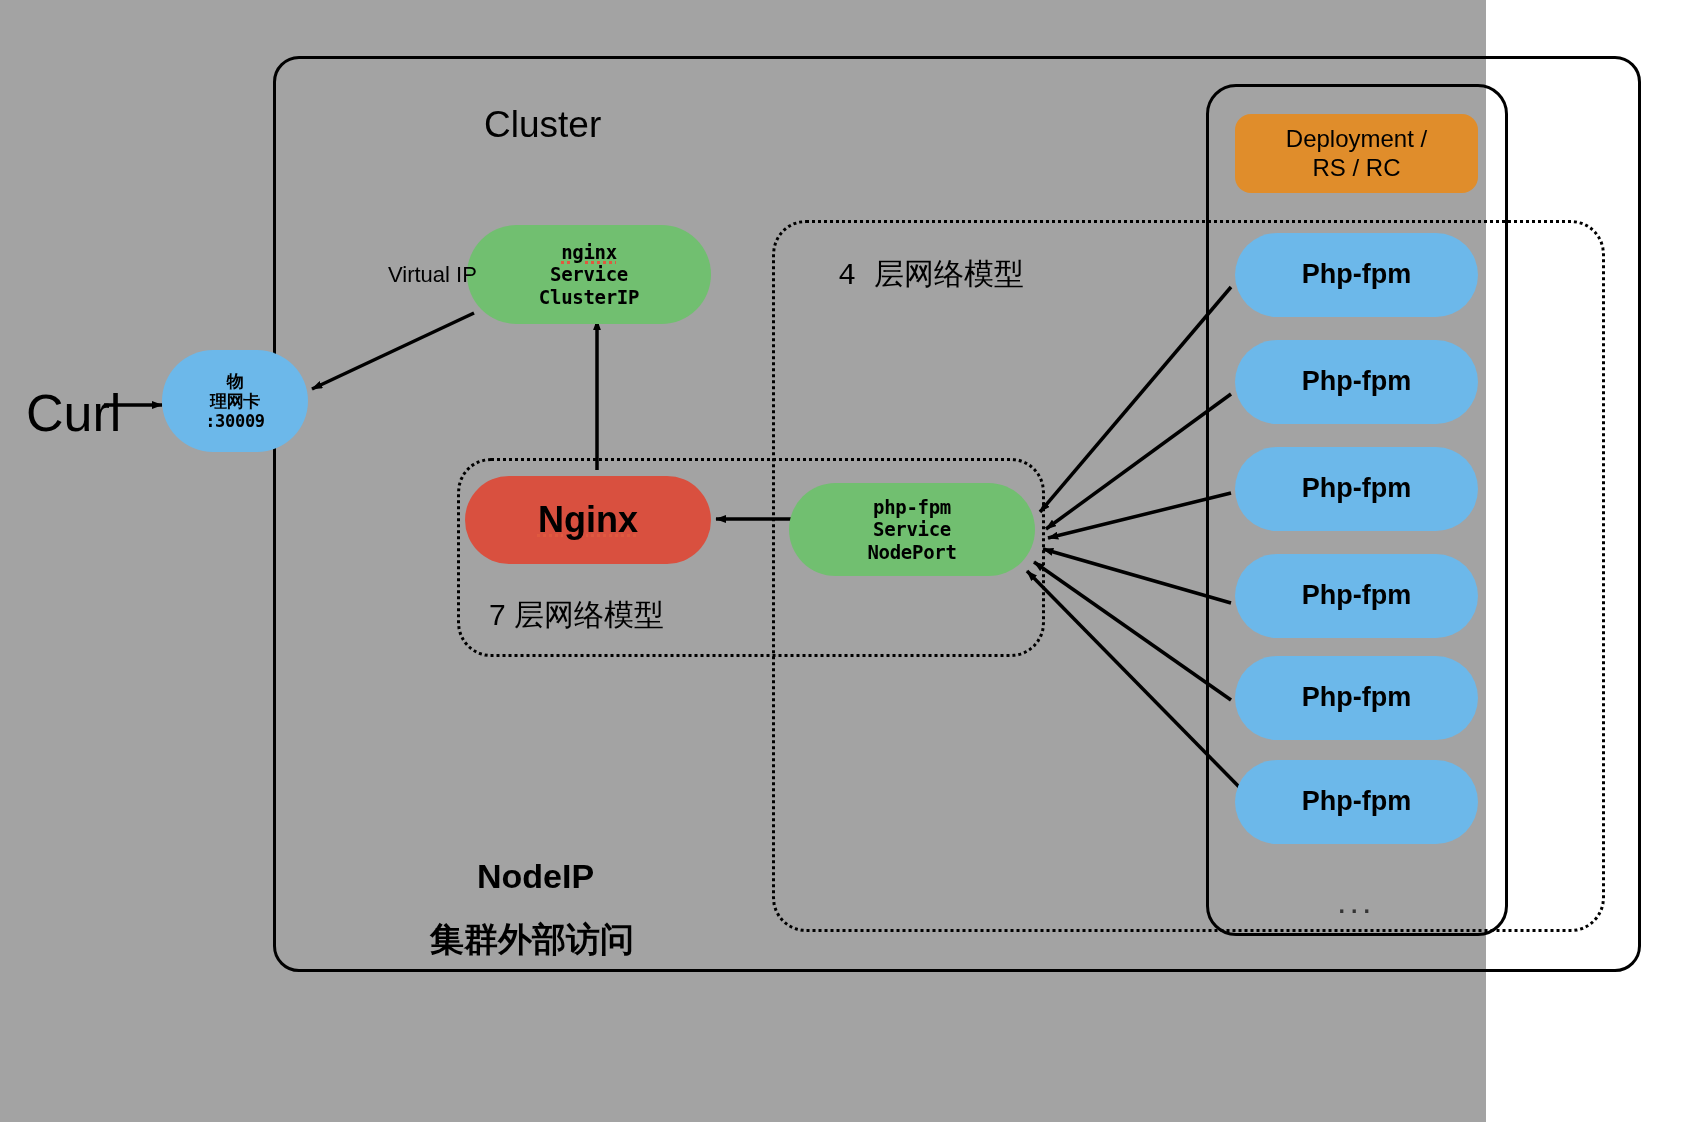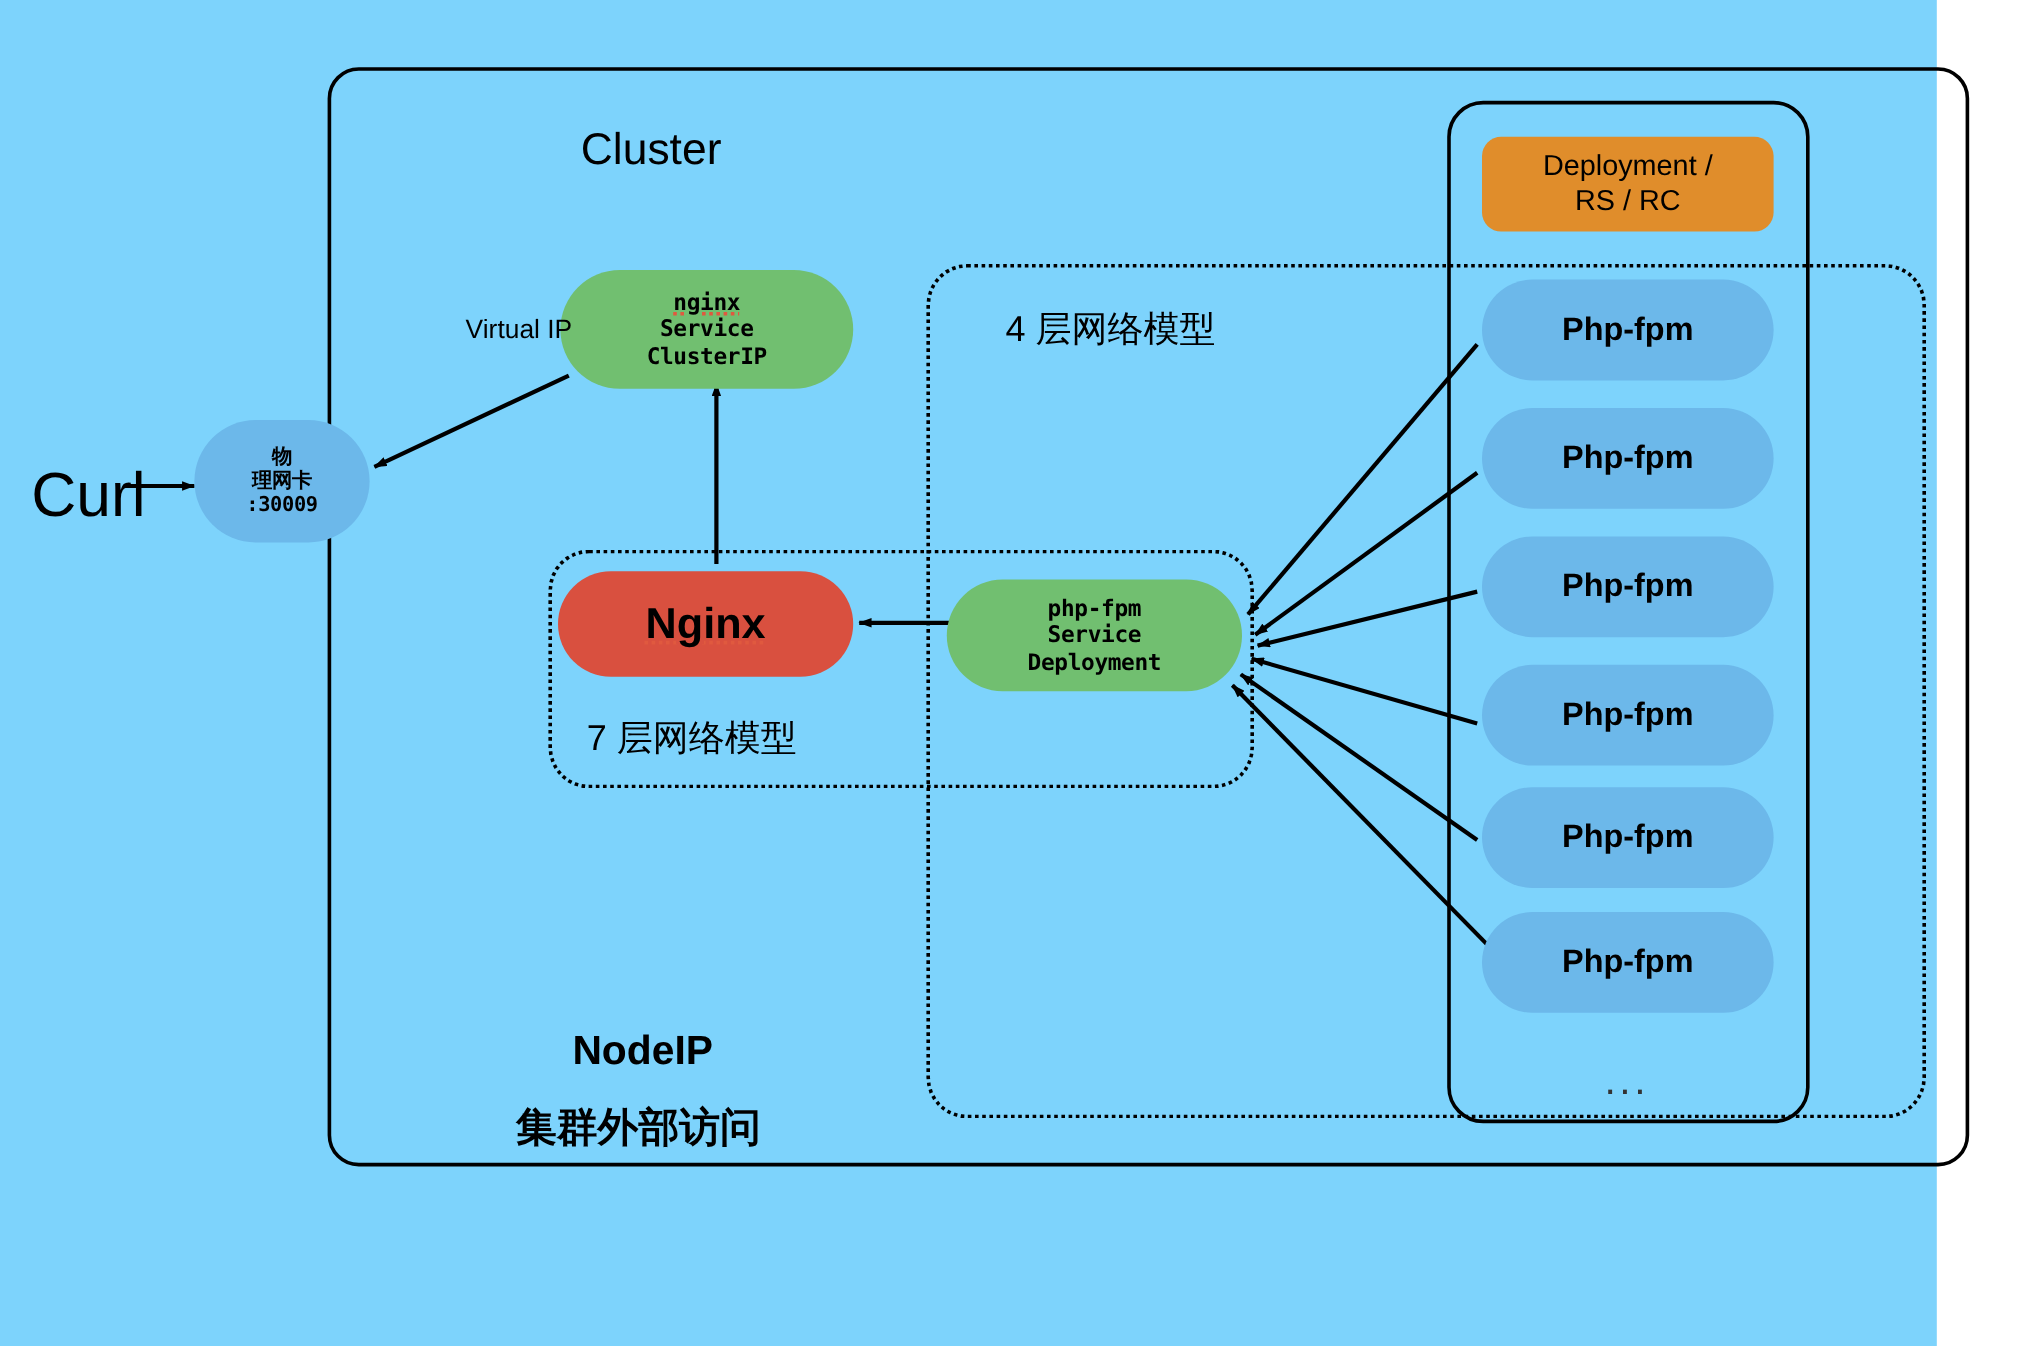--- a/index.html
+++ b/index.html
@@ -8,23 +8,23 @@
     background: #ffffff;
   }
   body {
     font-family: "Liberation Sans", "DejaVu Sans", sans-serif;
     width: 1690px;
     height: 1122px;
     overflow: hidden;
   }
   #canvas {
     position: relative;
-    width: 1614px;
+    width: 1486px;
     height: 1122px;
-    background: #7dd3fc;
+    background: #a3a3a3;
   }
   svg.layer {
     position: absolute;
     left: 0;
     top: 0;
     width: 1690px;
     height: 1122px;
     pointer-events: none;
   }
   svg.layer.edges { z-index: 5; }
@@ -123,21 +123,21 @@
   </svg>
 
   <div class="txtnode" style="left:484px; top:104px; font-size:37px;">Cluster</div>
 
   <div class="txtnode" style="left:26px; top:383px; font-size:52px;">Curl</div>
 
   <div class="txtnode" style="left:388px; top:262px; font-size:22px;">Virtual IP</div>
 
   <div class="txtnode big-cn" style="left:489px; top:595px;">7 层网络模型</div>
 
-  <div class="txtnode big-cn" style="left:838px; top:254px;">4 层网络模型</div>
+  <div class="txtnode big-cn" style="left:838px; top:254px;font-family:Liberation Mono, monospace;">4 层网络模型</div>
 
   <div class="txtnode bold-cn" style="left:477px; top:857px;text-align:center;">NodeIP</div>
   <div class="txtnode bold-cn" style="left:430px; top:895px;margin-top:22px;">集群外部访问</div>
 
   <div class="txtnode" style="left:1337px; top:882px; font-size:34px; letter-spacing:3px; color:#333;">...</div>
 
   <div class="node pill blue mono-label" style="left:162px; top:350px; width:146px; height:102px; flex-direction:column; font-size:17px;">
     <span>物</span>
     <span>理网卡</span>
     <span>:30009</span>
@@ -149,21 +149,21 @@
     <span>ClusterIP</span>
   </div>
 
   <div class="node pill red" style="left:465px; top:476px; width:246px; height:88px; font-size:36px; font-weight:bold;">
     <span class="spell">Nginx</span>
   </div>
 
   <div class="node pill green mono-label" style="left:789px; top:483px; width:246px; height:93px; flex-direction:column;">
     <span>php-fpm</span>
     <span>Service</span>
-    <span>Deployment</span>
+    <span>NodePort</span>
   </div>
 
   <div class="node pill orange" style="left:1235px; top:114px; width:243px; height:79px; flex-direction:column; font-size:24px; border-radius:16px;">
     <span>Deployment /</span>
     <span>RS / RC</span>
   </div>
 
   <div class="node pill blue" style="left:1235px; top:233px; width:243px; height:84px; font-size:27px; font-weight:bold;">
     <span>Php-fpm</span>
   </div>

